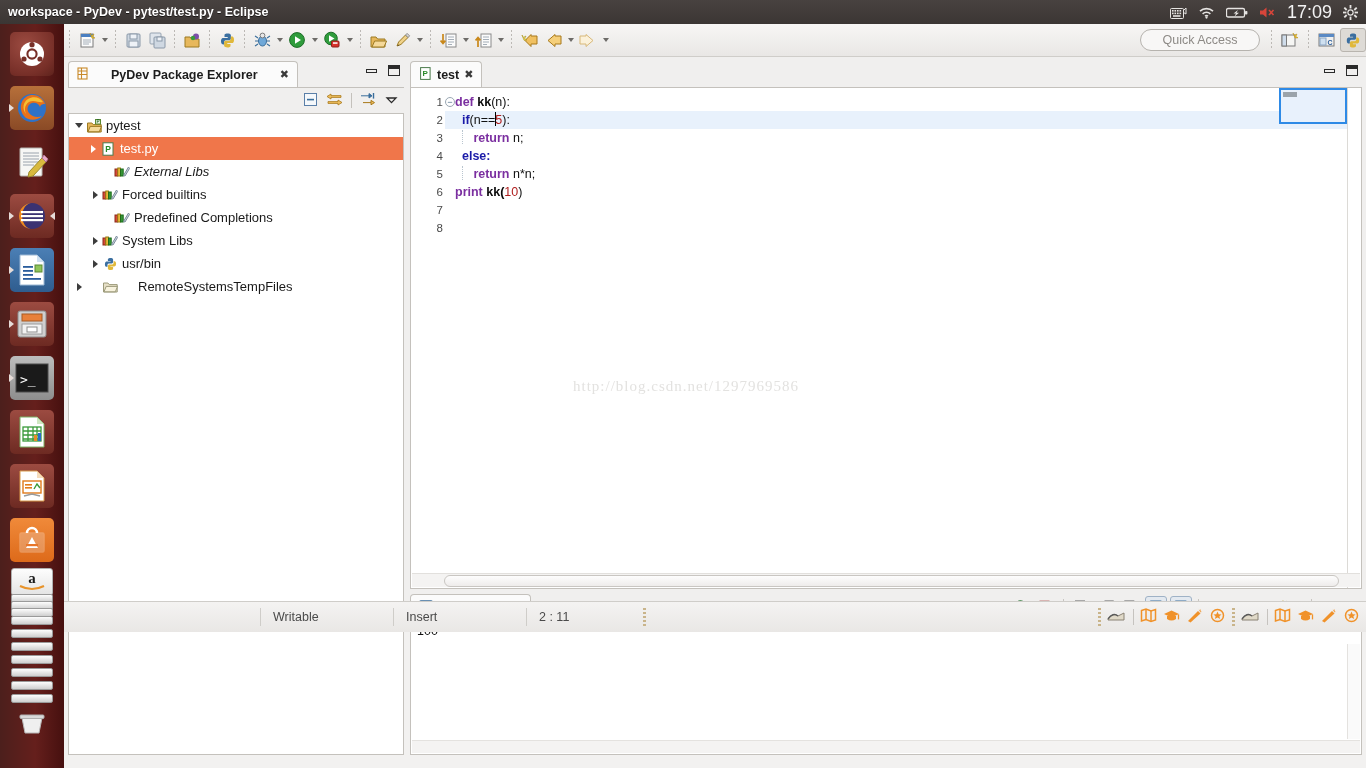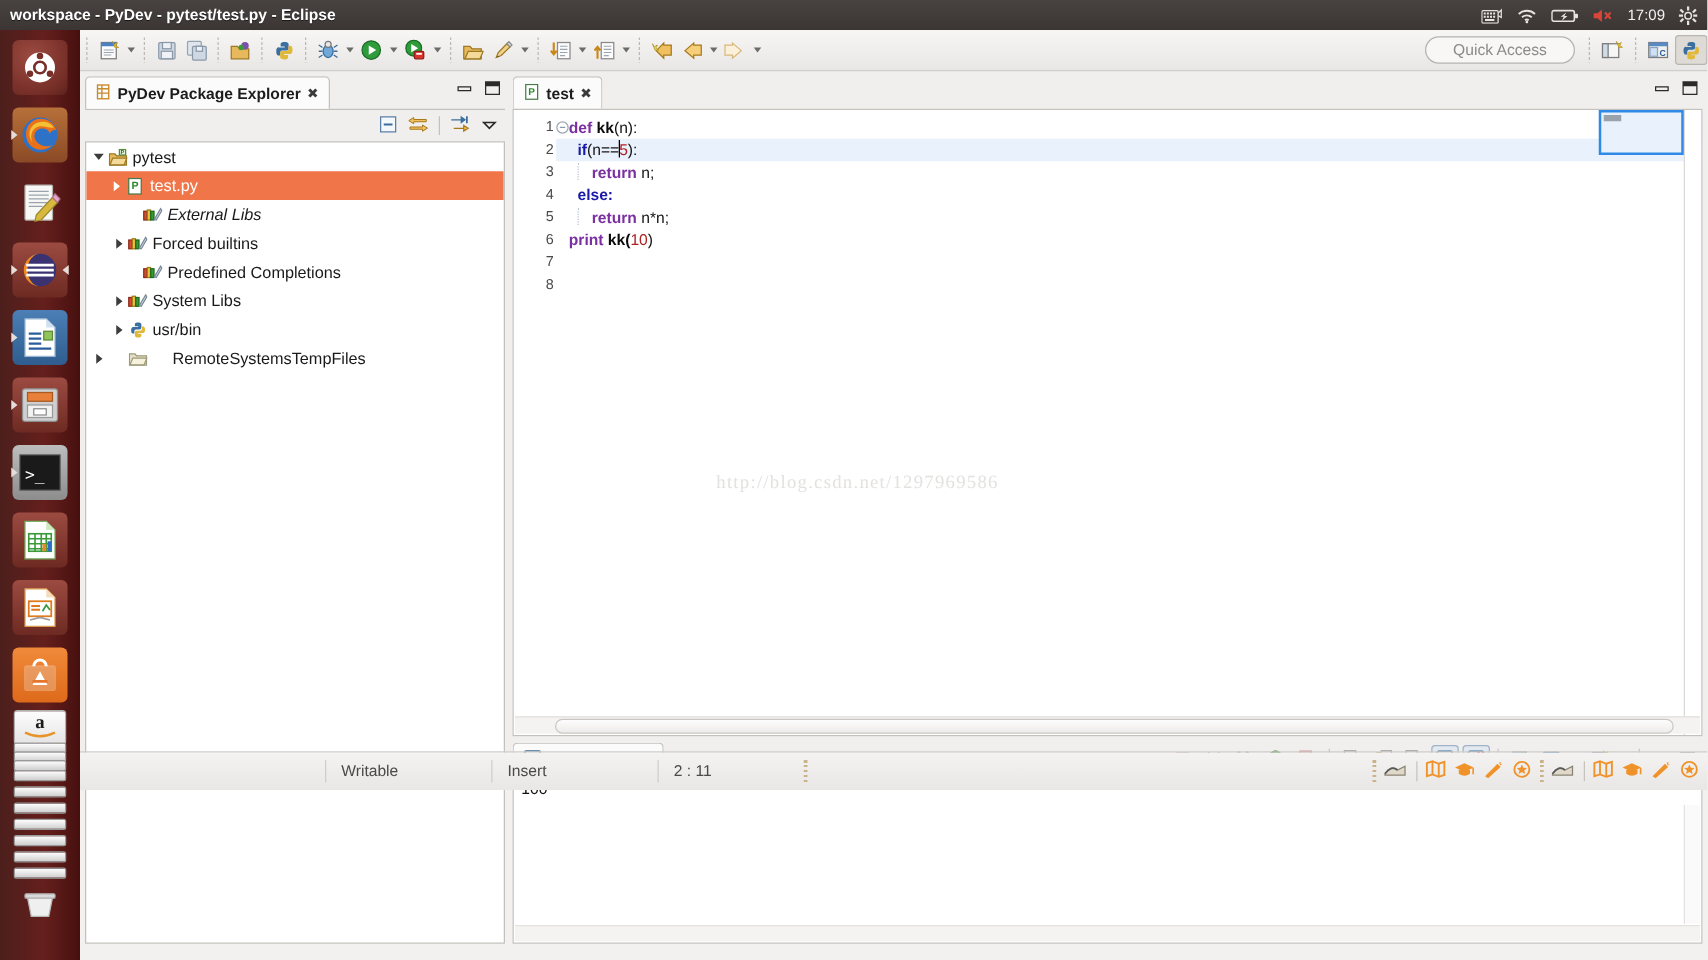--- a/index.html
+++ b/index.html
@@ -19,21 +19,21 @@
     background:linear-gradient(#484240,#3b3634);
     display:flex; align-items:center;
   }
   .top-title{
     color:#ffffff; font-weight:bold; font-size:12.5px;
     margin-left:8px; text-shadow:0 1px 0 rgba(0,0,0,.6);
     white-space:nowrap;
   }
   .tray{ margin-left:auto; display:flex; align-items:center; gap:11px; padding-right:8px; }
   .tray svg{ display:block; }
-  .tray .clock{ color:#f3f3f3; font-size:12px; }
+  .tray .clock{ color:#f3f3f3; font-size:18px; }
 
   
   .launcher{
     position:absolute; left:0; top:24px; width:64px; height:744px;
     background:linear-gradient(to right,#4c1f1c,#651f1c 55%,#46100f);
   }
   .lnk{
     position:relative; width:48px; height:48px; margin:6px auto 0 auto;
     border-radius:5px; display:flex; align-items:center; justify-content:center;
     overflow:hidden;
@@ -81,21 +81,21 @@
   .pkgview{
     position:absolute; left:4px; top:37px; width:336px; height:694px;
     background:#f0efee;
   }
   .view-tabrow{ position:relative; height:26px; }
   .view-tab{
     position:absolute; left:0; top:0; height:26px; padding:0 8px 0 7px;
     background:#fbfbfb;
     border:1px solid #c4c1bc; border-bottom:none;
     border-radius:4px 4px 0 0;
-    display:flex; align-items:center; gap:5px;
+    display:flex; align-items:center; gap:22px;
     font-size:12.5px; font-weight:bold; color:#1c1c1c;
   }
   .tab-x{ font-size:11px; color:#3a3a3a; font-weight:normal; }
   .view-minmax{ position:absolute; right:4px; top:4px; display:flex; gap:11px; align-items:center; }
   .mm-min{ width:11px;height:4px;border:1.6px solid #2a2a2a;}
   .mm-max{ width:12px;height:11px;border:1.6px solid #2a2a2a; border-top-width:4px; }
   .view-toolrow{
     height:26px; border-top:1px solid #c4c1bc;
     background:#f0efee; display:flex; align-items:center; justify-content:flex-end;
     padding-right:6px; gap:8px;

